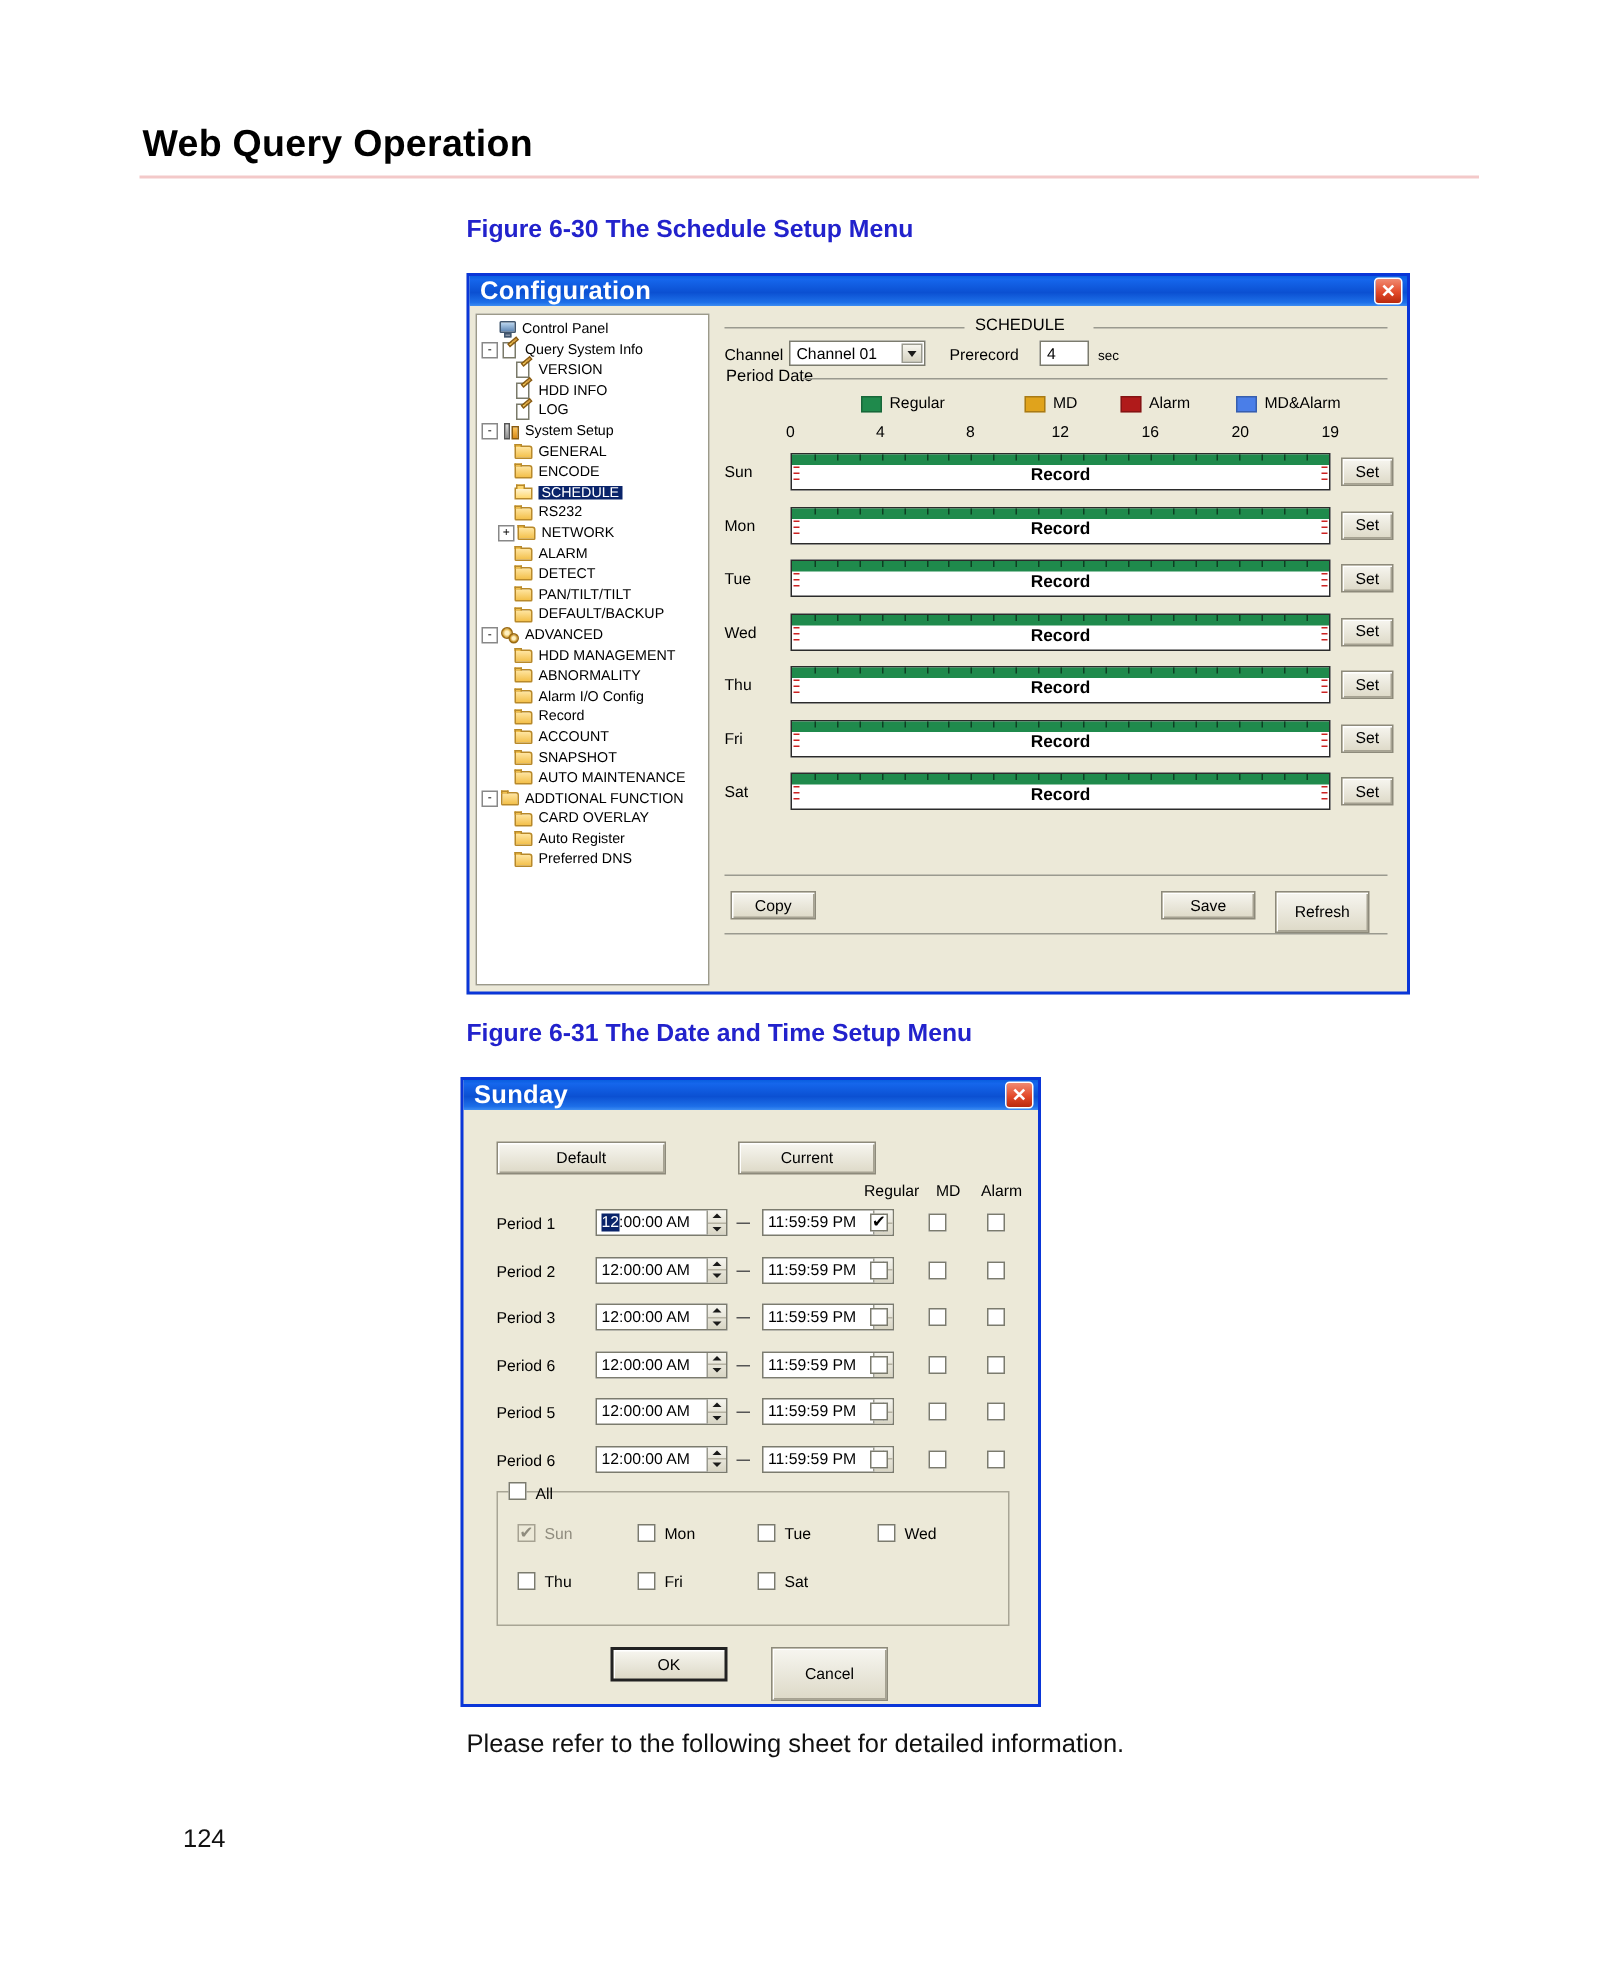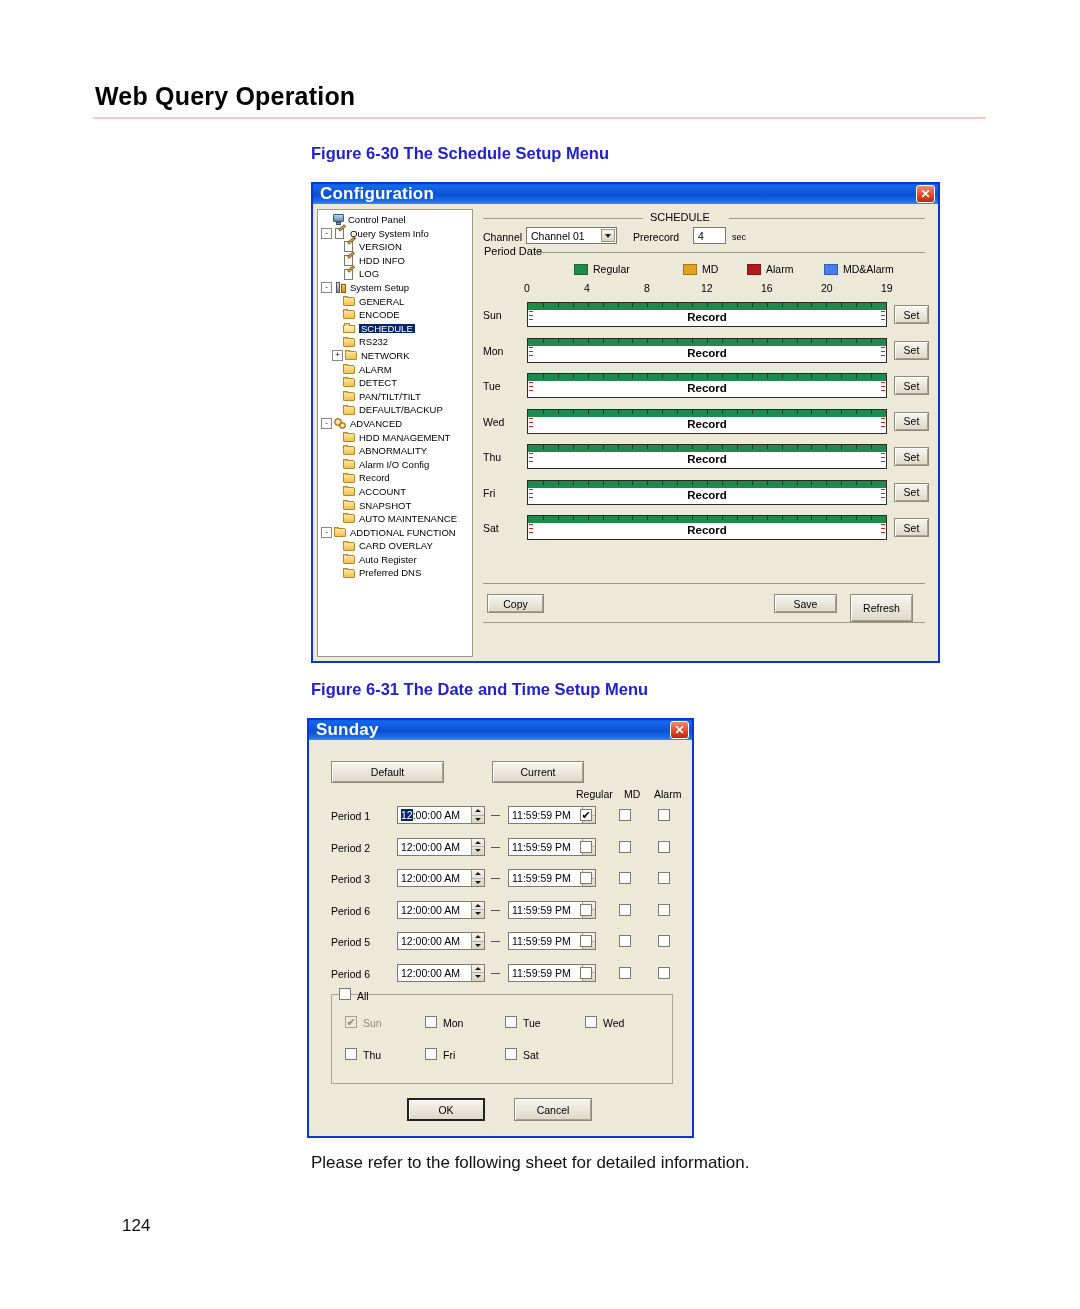--- a/index.html
+++ b/index.html
@@ -983,17 +983,17 @@
       <div class="cblabel" style="left: 294px; top: 297px;">Wed</div>
       <div class="chk" style="left: 36px; top: 328px;"></div>
       <div class="cblabel" style="left: 54px; top: 329px;">Thu</div>
       <div class="chk" style="left: 116px; top: 328px;"></div>
       <div class="cblabel" style="left: 134px; top: 329px;">Fri</div>
       <div class="chk" style="left: 196px; top: 328px;"></div>
       <div class="cblabel" style="left: 214px; top: 329px;">Sat</div>
     </div>
 
   <div class="btn default-ok" style="left:98px; top:378px; width:78px; height:23px;">OK</div>
-  <div class="btn" style="left:205px; top:378px; width:78px; height:23px;">Cancel</div>
+  <div class="btn" style="left:205px; top:378px; width:78px; height:36px;">Cancel</div>
 </div>
 
 <div class="body-text">Please refer to the following sheet for detailed information.</div>
 <div class="page-number">124</div>
 
 </body></html>

